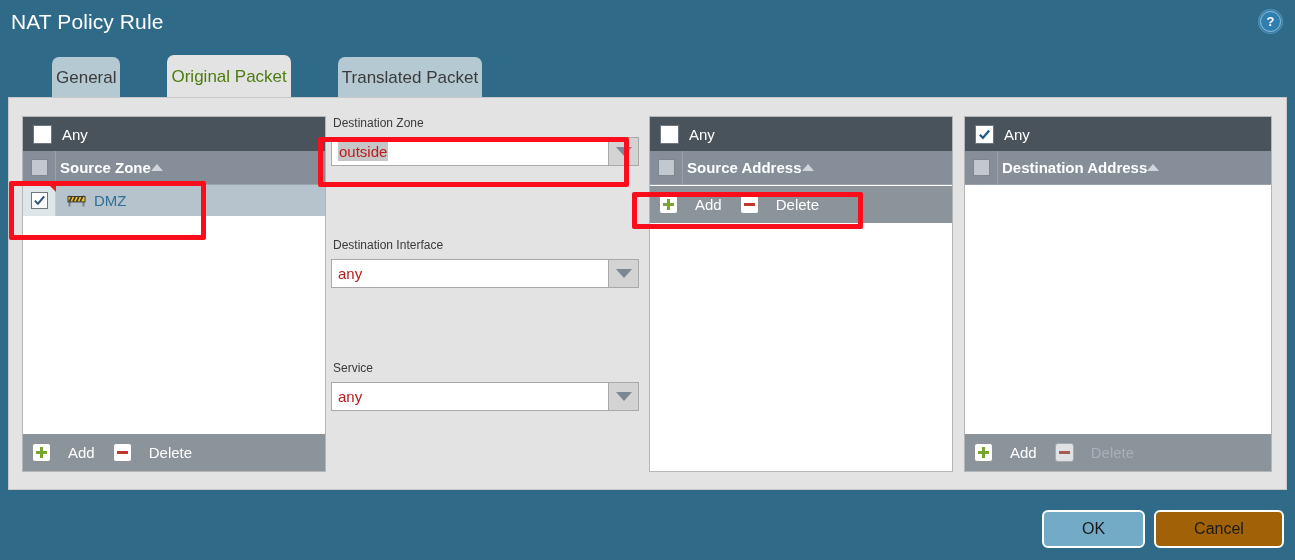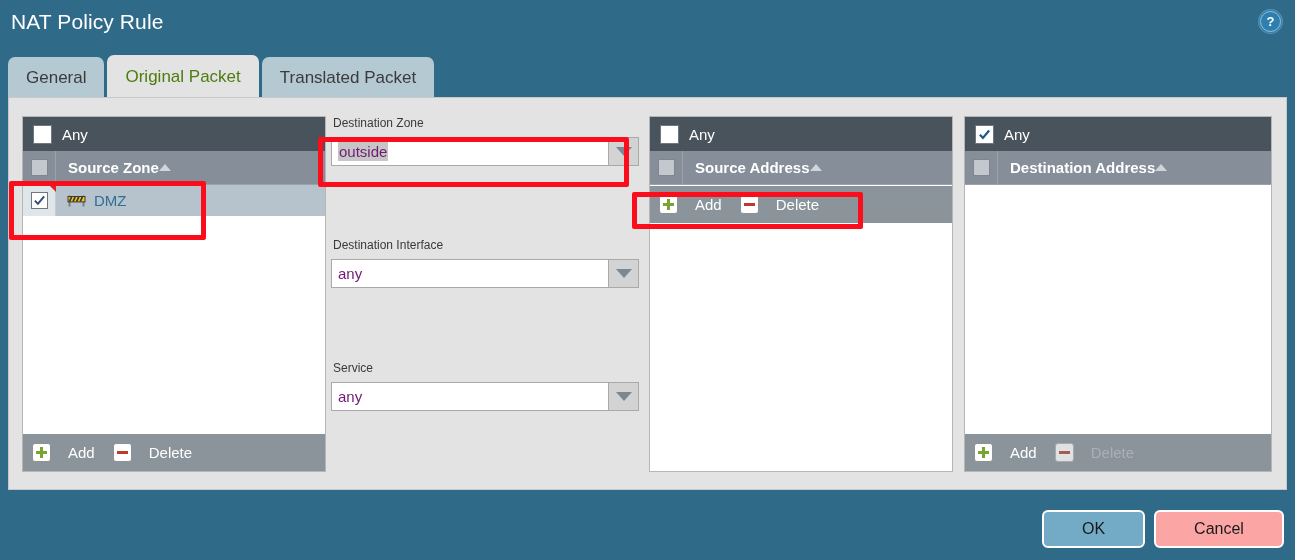--- a/index.html
+++ b/index.html
@@ -60,32 +60,33 @@
   .tabstrip {
     position: absolute;
     left: 8px;
     top: 55px;
     height: 43px;
     display: flex;
     align-items: flex-end;
   }
   .tab {
     height: 41px;
-    padding: 0 18px;
+    padding: 0 4px;
     display: flex;
     align-items: center;
     justify-content: center;
     font-size: 17px;
     color: #3b3b3b;
     background: #b4c9d2;
     border-radius: 7px 7px 0 0;
     margin-right: 3px;
     cursor: pointer;
     white-space: nowrap;
     box-sizing: border-box;
+    margin-left: 44px;
   }
   .tab.active {
     background: #e3e3e3;
     color: #4d7c0f;
     height: 43px;
   }
 
   
   .content-panel {
     position: absolute;
@@ -148,21 +149,21 @@
     display: flex;
     align-items: center;
     justify-content: center;
     border-right: 1px solid #9aa2ab;
     height: 100%;
   }
   .lb-header .hdr-title {
     color: #ffffff;
     font-size: 15px;
     font-weight: bold;
-    margin-left: 12px;
+    margin-left: 4px;
     display: flex;
     align-items: center;
   }
   .sort-asc {
     width: 0; height: 0;
     border-left: 6px solid transparent;
     border-right: 6px solid transparent;
     border-bottom: 7px solid #cfd5da;
     display: inline-block;
   }
@@ -296,21 +297,21 @@
   .field-input {
     flex: 1;
     background: #ffffff;
     border: 1px solid #a9a9a9;
     border-right: none;
     box-sizing: border-box;
     display: flex;
     align-items: center;
     padding-left: 6px;
     font-size: 15px;
-    color: #701a75;
+    color: #b91c1c;
     overflow: hidden;
     white-space: nowrap;
   }
   .field-input .sel {
     background: #c6c6c6;
     padding: 1px 1px;
   }
   .field-arrow {
     width: 31px;
     background: #d3d3d3;
@@ -359,21 +360,21 @@
     box-sizing: border-box;
     display: flex;
     align-items: center;
     justify-content: center;
     font-size: 16px;
     color: #1a1a1a;
     cursor: pointer;
     padding: 0 16px;
   }
   .dlg-btn.ok     { background: #73aac6; width: 103px; }
-  .dlg-btn.cancel { background: #fca5a5; width: 130px; }
+  .dlg-btn.cancel { background: #a16207; width: 130px; }
 </style>
 </head>
 <body>
 
 <div class="dialog-title">NAT Policy Rule</div>
 
 <div class="help-icon">
   <span class="ring">?</span>
 </div>
 

